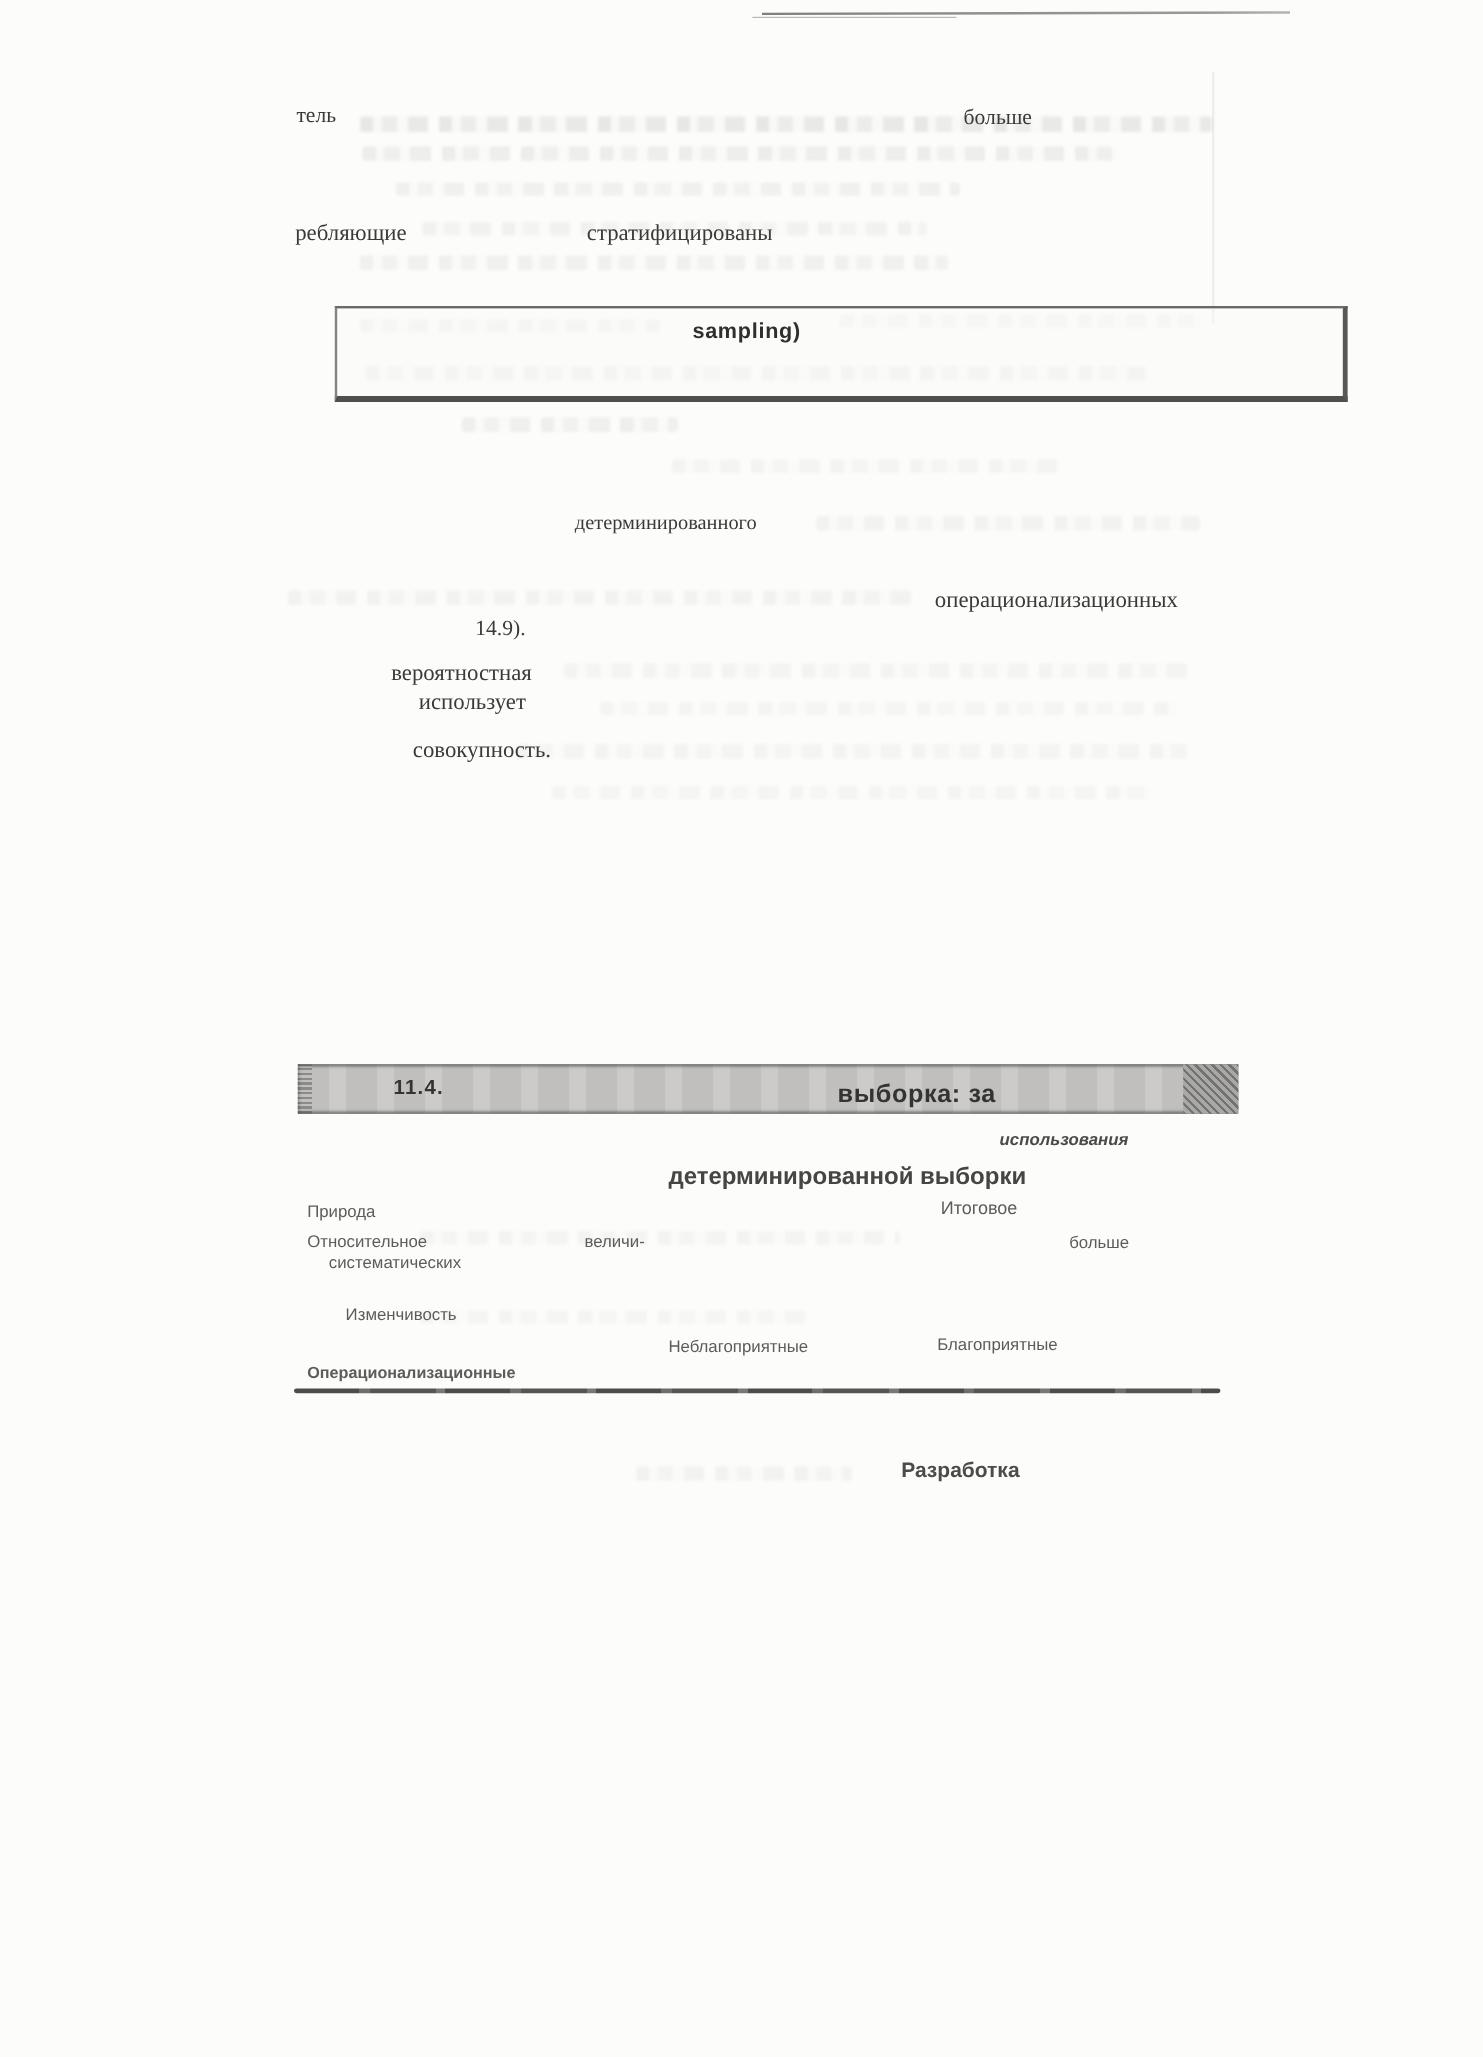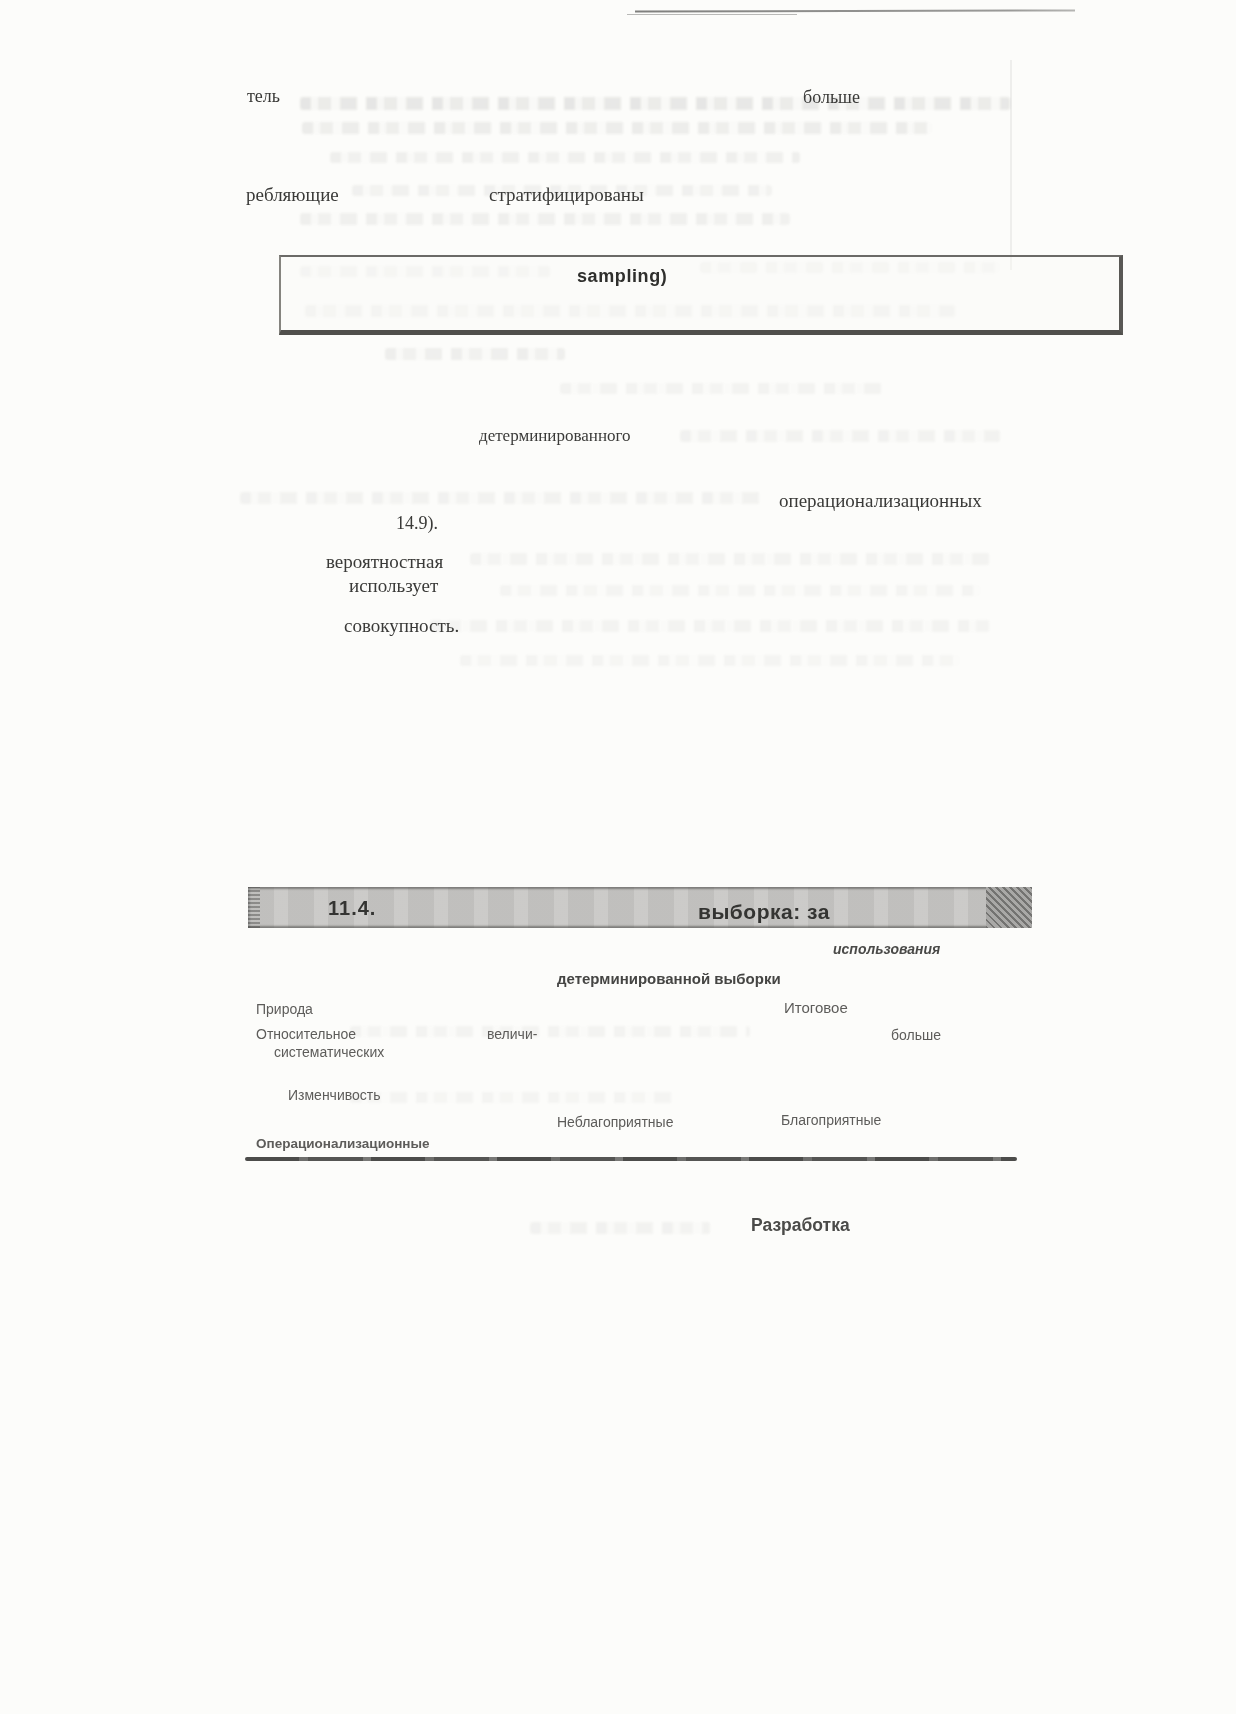--- a/index.html
+++ b/index.html
@@ -41,21 +41,21 @@
     position:absolute;left:248px;top:887px;width:784px;height:41px;
     background:
       repeating-linear-gradient(90deg, rgba(90,90,88,0.08) 0 26px, rgba(255,255,255,0.05) 26px 40px),
       #c9c8c6;
     box-shadow:
       inset 0 3px 2px -1px rgba(70,70,68,0.55),
       inset 0 -3px 2px -1px rgba(70,70,68,0.55),
       inset 3px 0 2px -1px rgba(70,70,68,0.35);
   }
   .exhibit-bar .bar-number{
-    position:absolute;left:80px;top:10px;font-size:20px;letter-spacing:1px;color:#343432;
+    position:absolute;left:80px;top:10px;font-size:17px;letter-spacing:1px;color:#343432;
   }
   .exhibit-bar .bar-title{
     position:absolute;left:450px;top:13px;font-size:21px;letter-spacing:0.5px;color:#343432;
   }
   .bar-hatch{
     position:absolute;right:0;top:0;width:46px;height:100%;
     background:
       repeating-linear-gradient(45deg, rgba(75,75,73,0.55) 0 2px, rgba(180,180,178,0.3) 2px 5px),
       #a4a3a1;
   }
@@ -124,21 +124,21 @@
 <span class="abs serif" style="left:344px;top:615px;font-size:19px;">совокупность.</span>
 
 <div class="exhibit-bar">
   <span class="bar-number boldsans">11.4.</span>
   <span class="bar-title boldsans">выборка: за</span>
   <div class="bar-hatch"></div>
   <div class="bar-hatch-left"></div>
 </div>
 
 <span class="abs boldsans" style="left:833px;top:941px;font-size:14px;font-style:italic;color:#4a4a48;">использования</span>
-<span class="abs boldsans" style="left:557px;top:970px;font-size:15px;color:#454543;">детерминированной выборки</span>
+<span class="abs boldsans" style="left:557px;top:970px;font-size:20px;color:#454543;">детерминированной выборки</span>
 
 <span class="abs sans" style="left:256px;top:1001px;font-size:14px;">Природа</span>
 <span class="abs sans" style="left:784px;top:999px;font-size:15px;">Итоговое</span>
 
 <span class="abs sans" style="left:256px;top:1026px;font-size:14px;">Относительное</span>
 <span class="abs sans" style="left:487px;top:1026px;font-size:14px;">величи-</span>
 <span class="abs sans" style="left:891px;top:1027px;font-size:14px;text-align:right;">больше</span>
 
 <span class="abs sans" style="left:274px;top:1044px;font-size:14px;">систематических</span>
 

